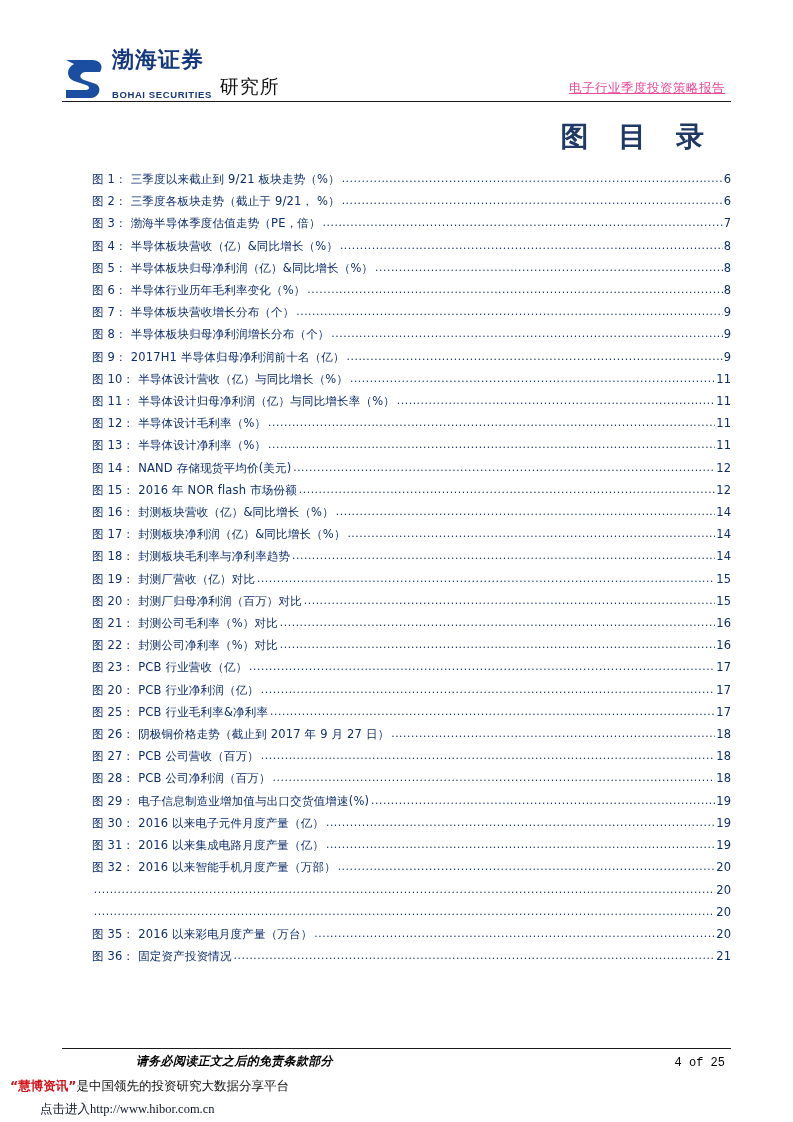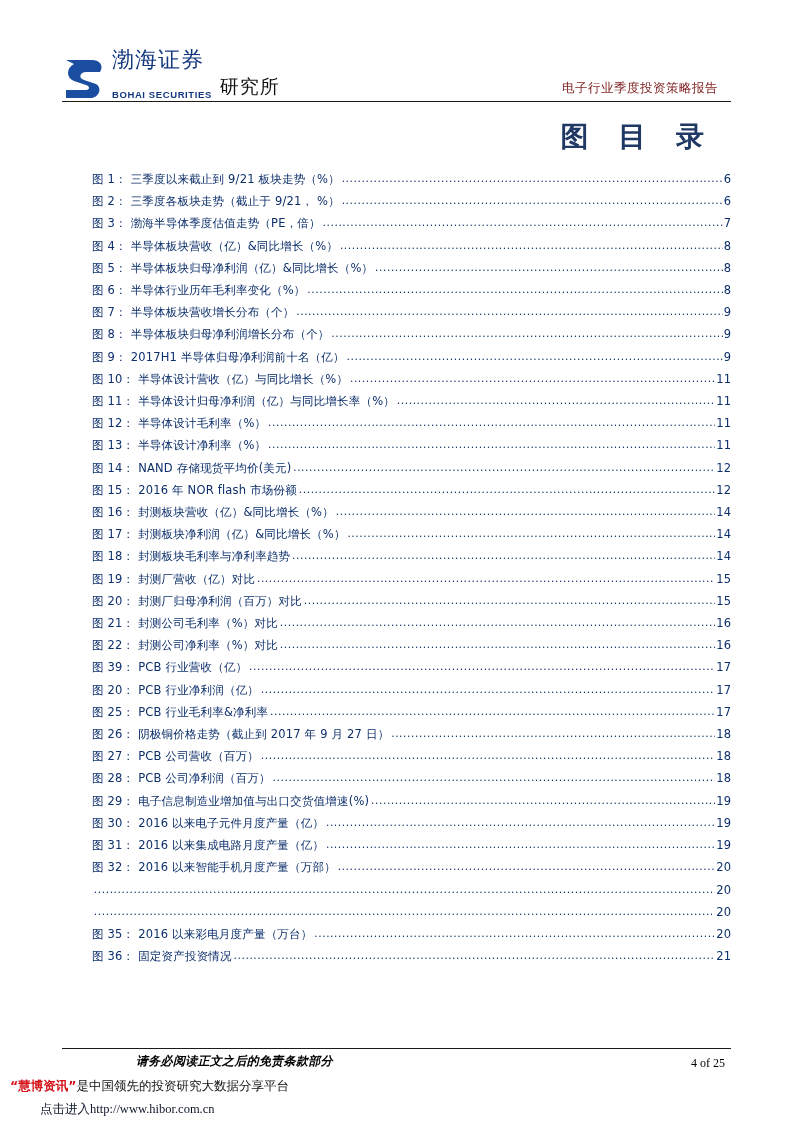--- a/index.html
+++ b/index.html
@@ -37,21 +37,21 @@
   .logo-mark {
     position: relative;
     width: 44px;
     height: 42px;
     margin-right: 6px;
   }
   .logo-mark svg { display:block; }
   .logo-cn {
     font-family: "DejaVu Sans", sans-serif;
     font-size: 22px;
-    font-weight: normal;
+    font-weight: bold;
     color: #14387f;
     letter-spacing: 1px;
     line-height: 24px;
   }
   .logo-en {
     font-family: "Liberation Sans", sans-serif;
     font-size: 9.5px;
     font-weight: bold;
     color: #14387f;
     letter-spacing: 0.6px;
@@ -65,26 +65,27 @@
   }
   .institute {
     font-family: "DejaVu Sans", sans-serif;
     font-size: 19px;
     color: #111111;
     margin-left: 8px;
     letter-spacing: 1px;
   }
   .header-right {
     position: absolute;
-    right: 75px;
+    right: 68px;
     top: 80px;
     font-family: "DejaVu Sans", sans-serif;
     font-size: 12.5px;
-    color: #7f1d1d;
+    color: #ec4899;
     letter-spacing: 0.5px;
+    text-decoration: underline;
   }
   .header-rule {
     position: absolute;
     left: 62px;
     right: 62px;
     top: 101px;
     height: 0;
     border-top: 1.6px solid #1a1a1a;
   }
   
@@ -154,21 +155,21 @@
     font-weight: bold;
     font-style: italic;
     color: #000000;
     letter-spacing: 0.3px;
     margin-left: 44px;
   }
   .footer-page {
     position: absolute;
     right: 68px;
     top: 1056px;
-    font-family: Liberation Serif, serif;
+    font-family: Liberation Mono, monospace;
     font-size: 12px;
     color: #000000;
   }
   
   .promo {
     position: absolute;
     left: 0;
     top: 1075px;
     width: 793px;
     height: 47px;
@@ -330,21 +331,21 @@
         <span class="toc-label">图 21： 封测公司毛利率（%）对比</span>
         <span class="toc-dots">...............................................................................................................................................................</span>
         <span class="toc-page">16</span>
       </div>
       <div class="toc-row">
         <span class="toc-label">图 22： 封测公司净利率（%）对比</span>
         <span class="toc-dots">...............................................................................................................................................................</span>
         <span class="toc-page">16</span>
       </div>
       <div class="toc-row">
-        <span class="toc-label">图 39： PCB 行业营收（亿）</span>
+        <span class="toc-label">图 23： PCB 行业营收（亿）</span>
         <span class="toc-dots">...............................................................................................................................................................</span>
         <span class="toc-page">17</span>
       </div>
       <div class="toc-row">
         <span class="toc-label">图 20： PCB 行业净利润（亿）</span>
         <span class="toc-dots">...............................................................................................................................................................</span>
         <span class="toc-page">17</span>
       </div>
       <div class="toc-row">
         <span class="toc-label">图 25： PCB 行业毛利率&amp;净利率</span>

